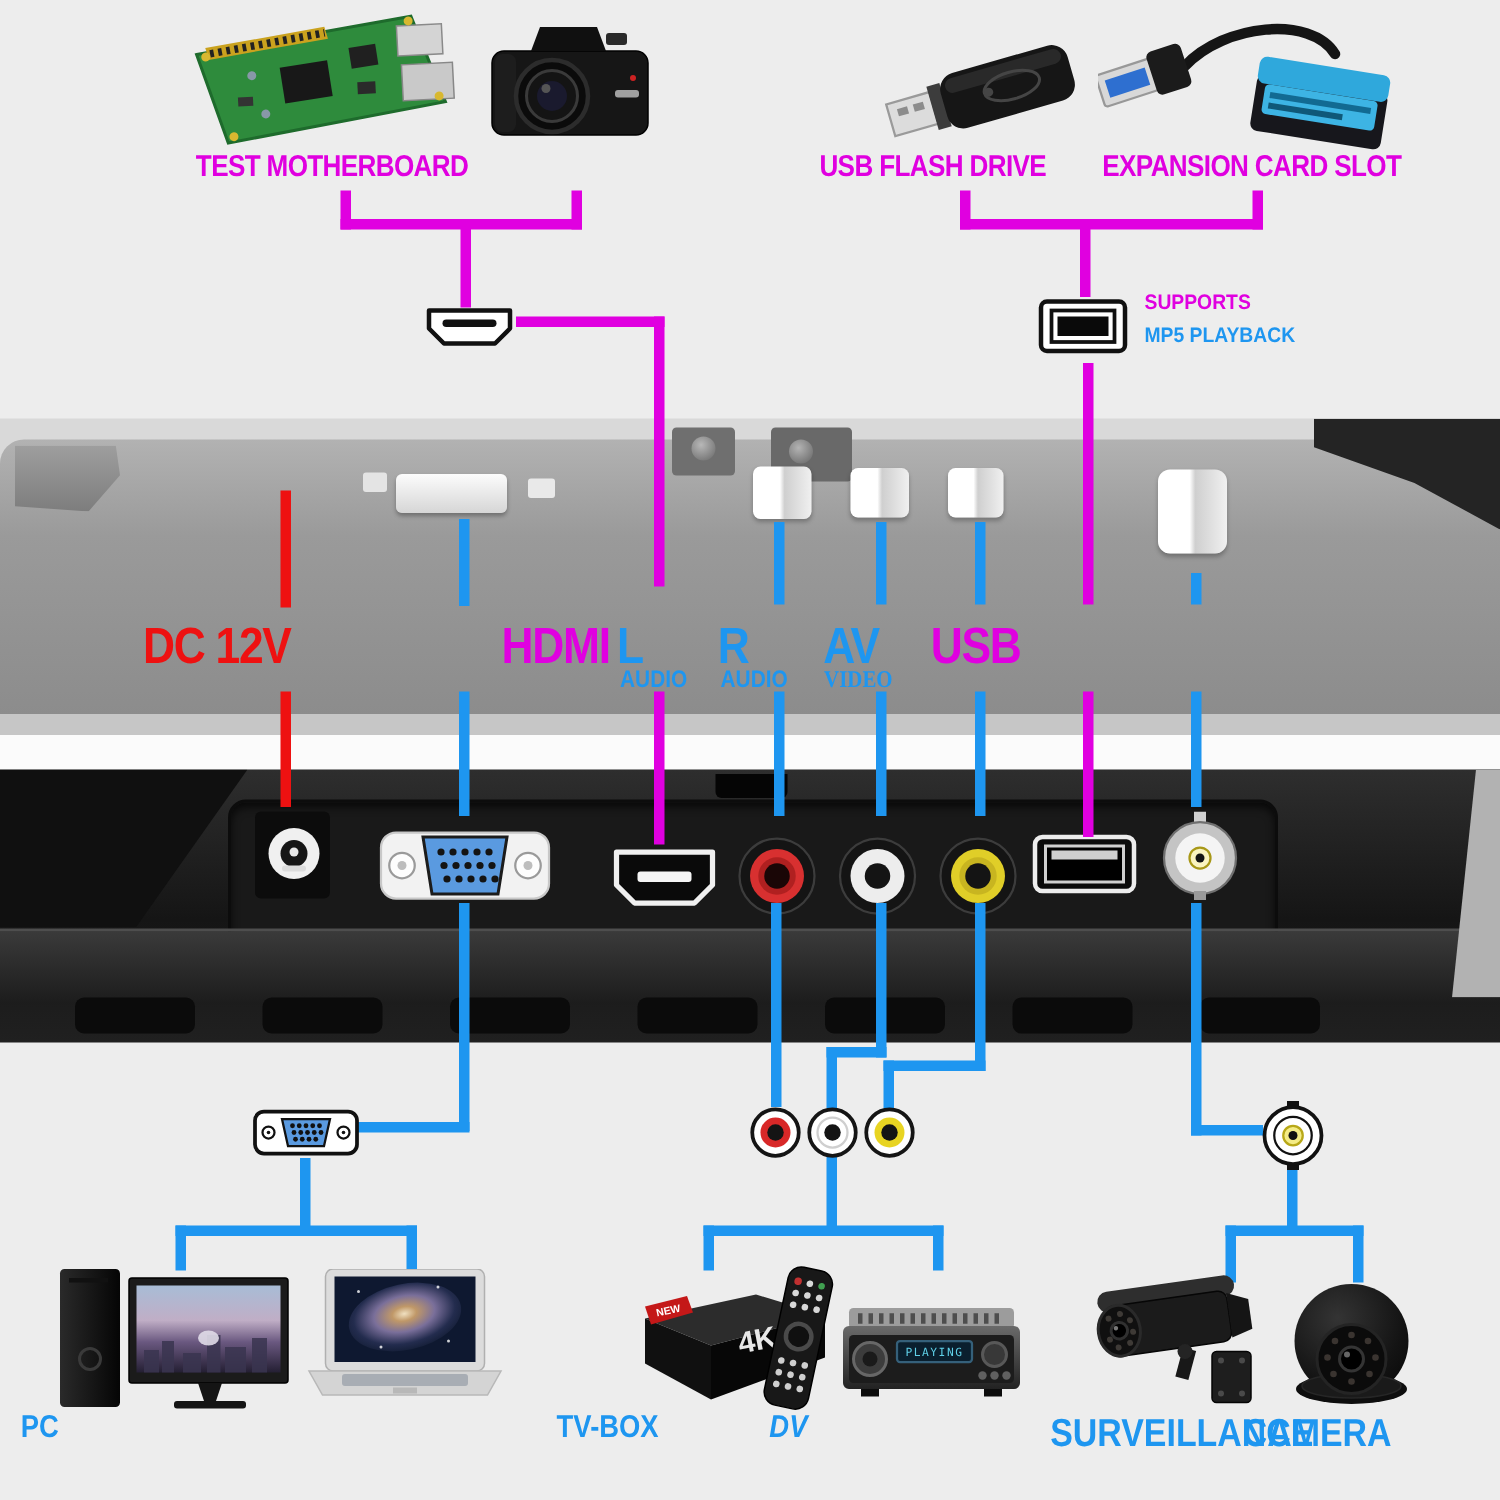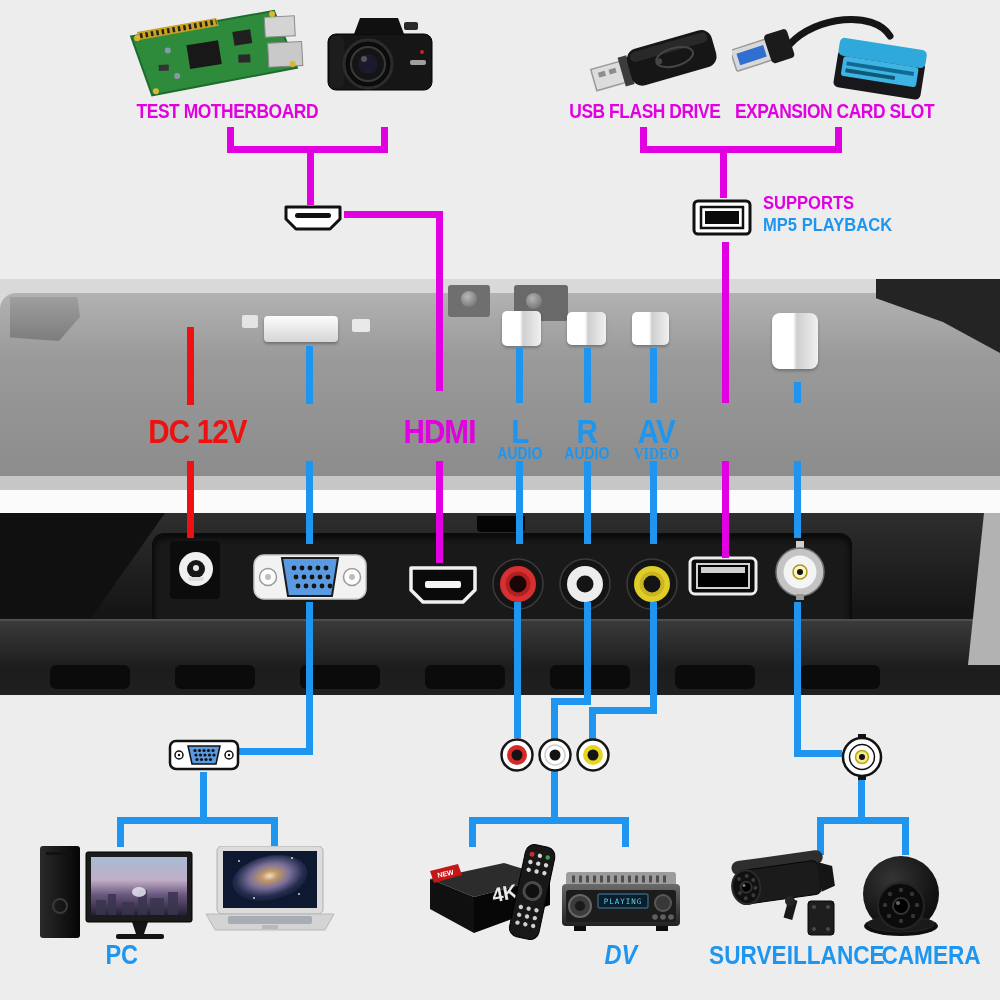--- a/index.html
+++ b/index.html
@@ -2,33 +2,33 @@
 <html><head>
 <meta charset="utf-8">
 <style>
   html,body{margin:0;padding:0;background:#ededed;font-family:"Liberation Sans",sans-serif;}
   #stage{position:relative;width:1000px;height:1000px;overflow:hidden;background:#ededed;}
   .abs{position:absolute;}
   .ln{position:absolute;}
   .ln.m{background:#e000e0;}
   .ln.b{background:#1e96f0;}
   .ln.r{background:#ee1111;}
-  .lab{position:absolute;width:220px;text-align:center;font-weight:bold;white-space:nowrap;line-height:1.05;}
+  .lab{position:absolute;width:220px;text-align:left;font-weight:bold;white-space:nowrap;line-height:1.05;}
   .lab>span{display:inline-block;transform:scaleX(.87);}
   .lab-l{position:absolute;font-weight:bold;white-space:nowrap;line-height:1.05;}
   .lab-l>span{display:inline-block;transform:scaleX(.92);transform-origin:left center;}
   .mag{color:#e000e0;}
   .blu{color:#1e96f0;}
   .red{color:#ee1111;}
   .f-top{font-size:20px;letter-spacing:-.5px;}
   .f-port{font-size:34px;letter-spacing:-1px;}
   .f-sub{font-size:16px;}
-  .f-bot{font-size:27px;}
+  .f-bot{font-size:21px;}
   .f-bot2{font-size:26px;}
-  .f-sup{font-size:18px;}
+  .f-sup{font-size:14px;}
   #photo1{position:absolute;left:0;top:279px;width:1000px;height:211px;background:#d9d9d9;overflow:hidden;}
   #photo2{position:absolute;left:0;top:513px;width:1000px;height:182px;background:linear-gradient(180deg,#2e2e2e,#151515 55%,#202020);overflow:hidden;}
   #gap-strip{position:absolute;left:0;top:490px;width:1000px;height:23px;background:#fbfbfb;}
   .slab{position:absolute;left:0;top:14px;width:1000px;height:184px;background:linear-gradient(180deg,#b2b2b2,#9a9a9a 35%,#8c8c8c);border-radius:16px 6px 0 0;}
   .whiteport{position:absolute;background:linear-gradient(90deg,#ffffff 46%,#cfcfcf 54%,#f0f0f0);border-radius:5px;box-shadow:0 2px 3px rgba(0,0,0,.25);}
   .recess{position:absolute;left:152px;top:20px;width:696px;height:100px;background:#191919;border:2px solid #0c0c0c;border-radius:12px;box-shadow:inset 0 3px 6px rgba(0,0,0,.7);}
   .foot{position:absolute;top:152px;width:80px;height:24px;background:#0b0b0b;border-radius:6px;}
 </style>
 </head>
 <body>
@@ -248,20 +248,21 @@
   <div class="ln b" style="left:794px;top:461px;width:7px;height:77px;"></div>
 
   <div class="lab red f-port" style="left:88px;top:414px;"><span>DC 12V</span></div>
   <div class="lab mag f-port" style="left:329px;top:414px;"><span>HDMI</span></div>
   <div class="lab blu f-port" style="left:410px;top:414px;"><span>L</span></div>
   <div class="lab blu f-sub" style="left:410px;top:446px;"><span>AUDIO</span></div>
   <div class="lab blu f-port" style="left:477px;top:414px;"><span>R</span></div>
   <div class="lab blu f-sub" style="left:477px;top:446px;"><span>AUDIO</span></div>
   <div class="lab blu f-port" style="left:546px;top:414px;"><span>AV</span></div>
   <div class="lab blu f-sub" style="left:546px;top:446px;font-family:Liberation Serif, serif;"><span>VIDEO</span></div>
+  <div class="lab mag f-port" style="left:616px;top:414px;"><span>USB</span></div>
 
   <div class="ln b" style="left:306px;top:602px;width:7px;height:152px;"></div>
   <div class="ln b" style="left:238px;top:748px;width:75px;height:7px;"></div>
   <div class="ln b" style="left:200px;top:772px;width:7px;height:48px;"></div>
   <div class="ln b" style="left:117px;top:817px;width:161px;height:7px;"></div>
   <div class="ln b" style="left:117px;top:817px;width:7px;height:30px;"></div>
   <div class="ln b" style="left:271px;top:817px;width:7px;height:30px;"></div>
   <div class="ln b" style="left:514px;top:602px;width:7px;height:136px;"></div>
   <div class="ln b" style="left:584px;top:602px;width:7px;height:103px;"></div>
   <div class="ln b" style="left:551px;top:698px;width:40px;height:7px;"></div>
@@ -484,17 +485,18 @@
       <circle cx="43" cy="71" r="2.2"></circle>
         <circle cx="31" cy="66" r="2.2"></circle>
         <circle cx="27" cy="55" r="2.2"></circle>
         <circle cx="32" cy="44" r="2.2"></circle>
     </g>
     <circle cx="43" cy="56" r="8" fill="#000" stroke="#343434" stroke-width="2"></circle>
     <circle cx="40" cy="53" r="2" fill="#666"></circle>
   </svg>
 
   <div class="lab blu f-bot" style="left:12px;top:941px;"><span>PC</span></div>
+  <div class="lab blu f-bot" style="left:366px;top:941px;"><span>TV-BOX</span></div>
   <div class="lab blu f-bot" style="left:511px;top:941px;font-style:italic;"><span>DV</span></div>
   <div class="lab blu f-bot2" style="left:687px;top:942px;"><span>SURVEILLANCE</span></div>
   <div class="lab blu f-bot2" style="left:821px;top:942px;"><span>CAMERA</span></div>
 
 </div>
 
 </body></html>

